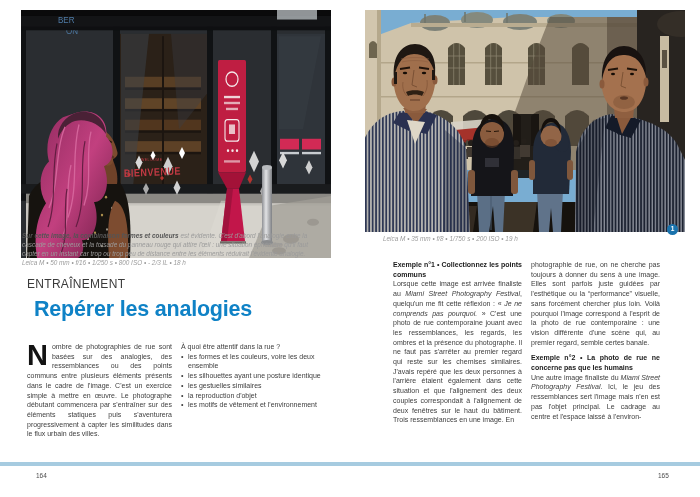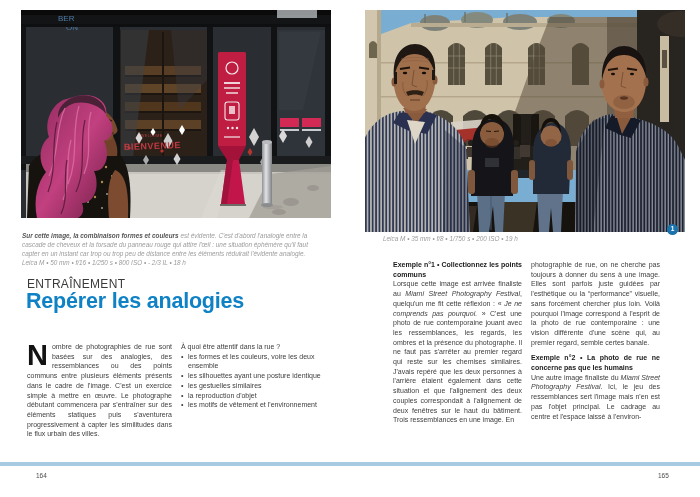--- a/index.html
+++ b/index.html
@@ -8,21 +8,21 @@
   .abs{position:absolute;}
   .photo svg{display:block;width:100%;height:100%;}
 
   
   .caption{font-style:italic;color:#9b9b9b;font-size:6.4px;line-height:8.7px;}
   .cap-lead{font-weight:bold;color:#555555;}
   .cap-exif{display:block;}
 
   
   .kicker{font-size:12px;color:#3a3a3a;letter-spacing:.3px;}
-  .title{margin:0;font-size:21.5px;font-weight:bold;color:#0f82c6;letter-spacing:-.2px;}
+  .title{margin:8px;font-size:21.5px;font-weight:bold;color:#0f82c6;letter-spacing:-.2px;}
 
   
   .bodytext{font-size:7px;line-height:9.7px;color:#3d3d3d;text-align:justify;}
   .bodytext p{margin:0;}
   .cols{display:flex;gap:9px;}
   .col{width:145px;}
   .colr{width:129px;}
   .dropcap{float:left;font-size:29px;line-height:25px;font-weight:bold;color:#121212;margin:1px 4px 0 0;}
   .question{margin:6px 0 10px 0;text-align:left;}
   .bullets{list-style:none;margin:0;padding:0;text-align:left;}
@@ -37,21 +37,21 @@
   .pagenum{font-size:6.5px;color:#4c4c4c;}
 
   
   .badge{background:#1a73ad;color:#fff;border-radius:50%;width:11px;height:11px;
          display:flex;align-items:center;justify-content:center;
          font-size:6.5px;font-weight:bold;line-height:1;}
 </style>
 </head>
 <body>
 
-<div class="abs photo" style="left:21px;top:10px;width:310px;height:208px;">
+<div class="abs photo" style="left:21px;top:10px;width:310px;height:248px;">
   <svg viewBox="0 0 310 208" preserveAspectRatio="none">
     <defs>
       <linearGradient id="hairG" x1="0" y1="0" x2="1" y2="1">
         <stop offset="0" stop-color="#8f2a5e"></stop>
           <stop offset=".5" stop-color="#c2407f"></stop>
           <stop offset="1" stop-color="#6e1d46"></stop>
       </linearGradient>
       <linearGradient id="bollG" x1="0" y1="0" x2="1" y2="0">
         <stop offset="0" stop-color="#8e9094"></stop>
           <stop offset=".4" stop-color="#e2e3e5"></stop>

